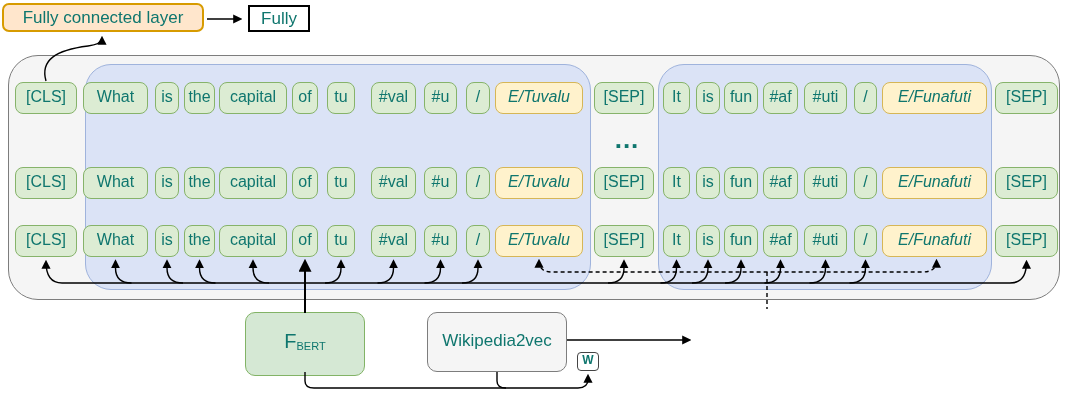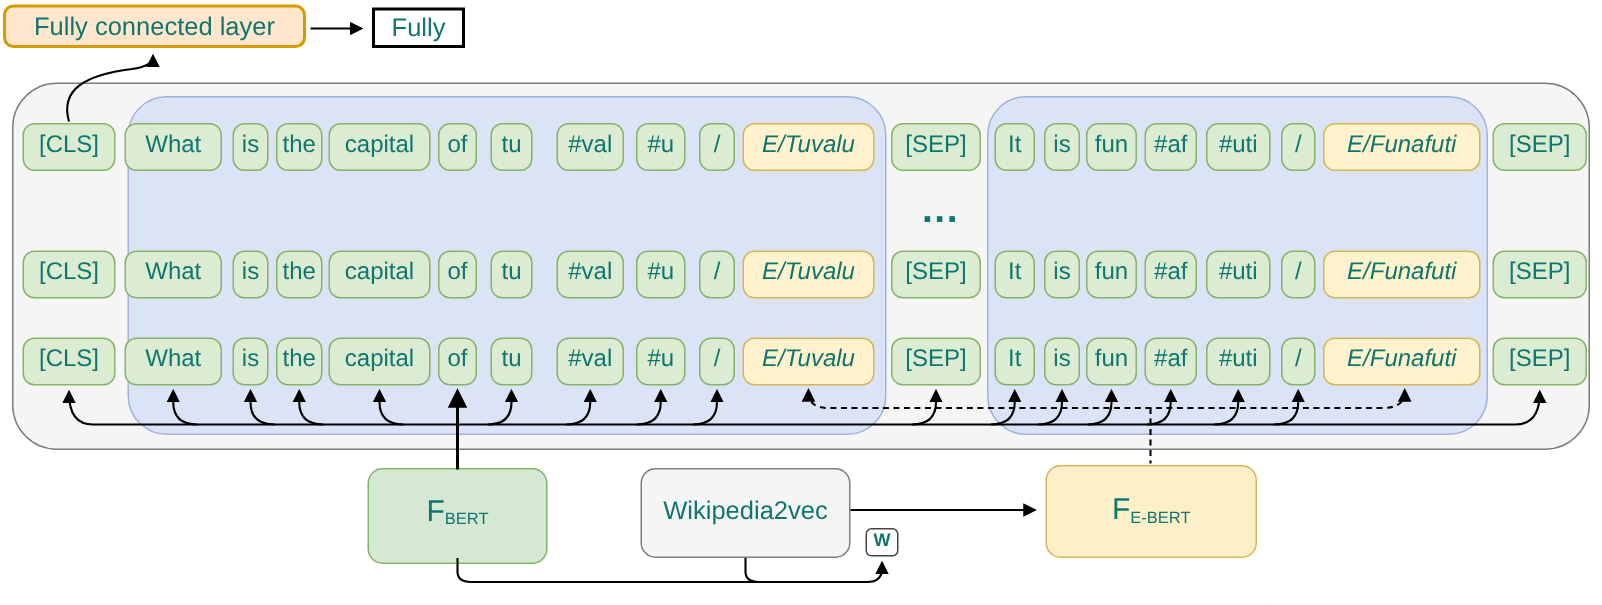--- a/index.html
+++ b/index.html
@@ -139,21 +139,20 @@
 
   <div class="ellipsis">...</div>
 
   <div class="model-box f-bert"><span><span>F</span><span class="sub">BERT</span></span></div>
 
   <div class="model-box wiki">Wikipedia2vec</div>
 
   <div class="w-box">W</div>
   <div class="w-label"><span>·</span><span>F</span><span class="sub">Wikipedia</span></div>
 
-  <div class="model-box f-ebert"><span><span>F</span><span class="sub">E-BERT</span></span></div>
 
   <svg class="overlay" width="1068" height="403" viewBox="0 0 1068 403">
     <defs>
       <marker id="ah" viewBox="0 0 10 10" refX="7.5" refY="5" markerWidth="6.5" markerHeight="6.5" orient="auto-start-reverse">
         <path d="M0 0 L10 5 L0 10 Z" style="fill:#000;stroke:none"></path>
       </marker>
     </defs>
     <path d="M207 19 H240" marker-end="url(#ah)"></path>
     <path d="M46 81 C40 60 56 50 88 46 Q102 44 102 38" marker-end="url(#ah)"></path>
     <path d="M46 262 Q46 283 62 283 H1010 Q1026.5 283 1026.5 262" marker-start="url(#ah)" marker-end="url(#ah)"></path>

